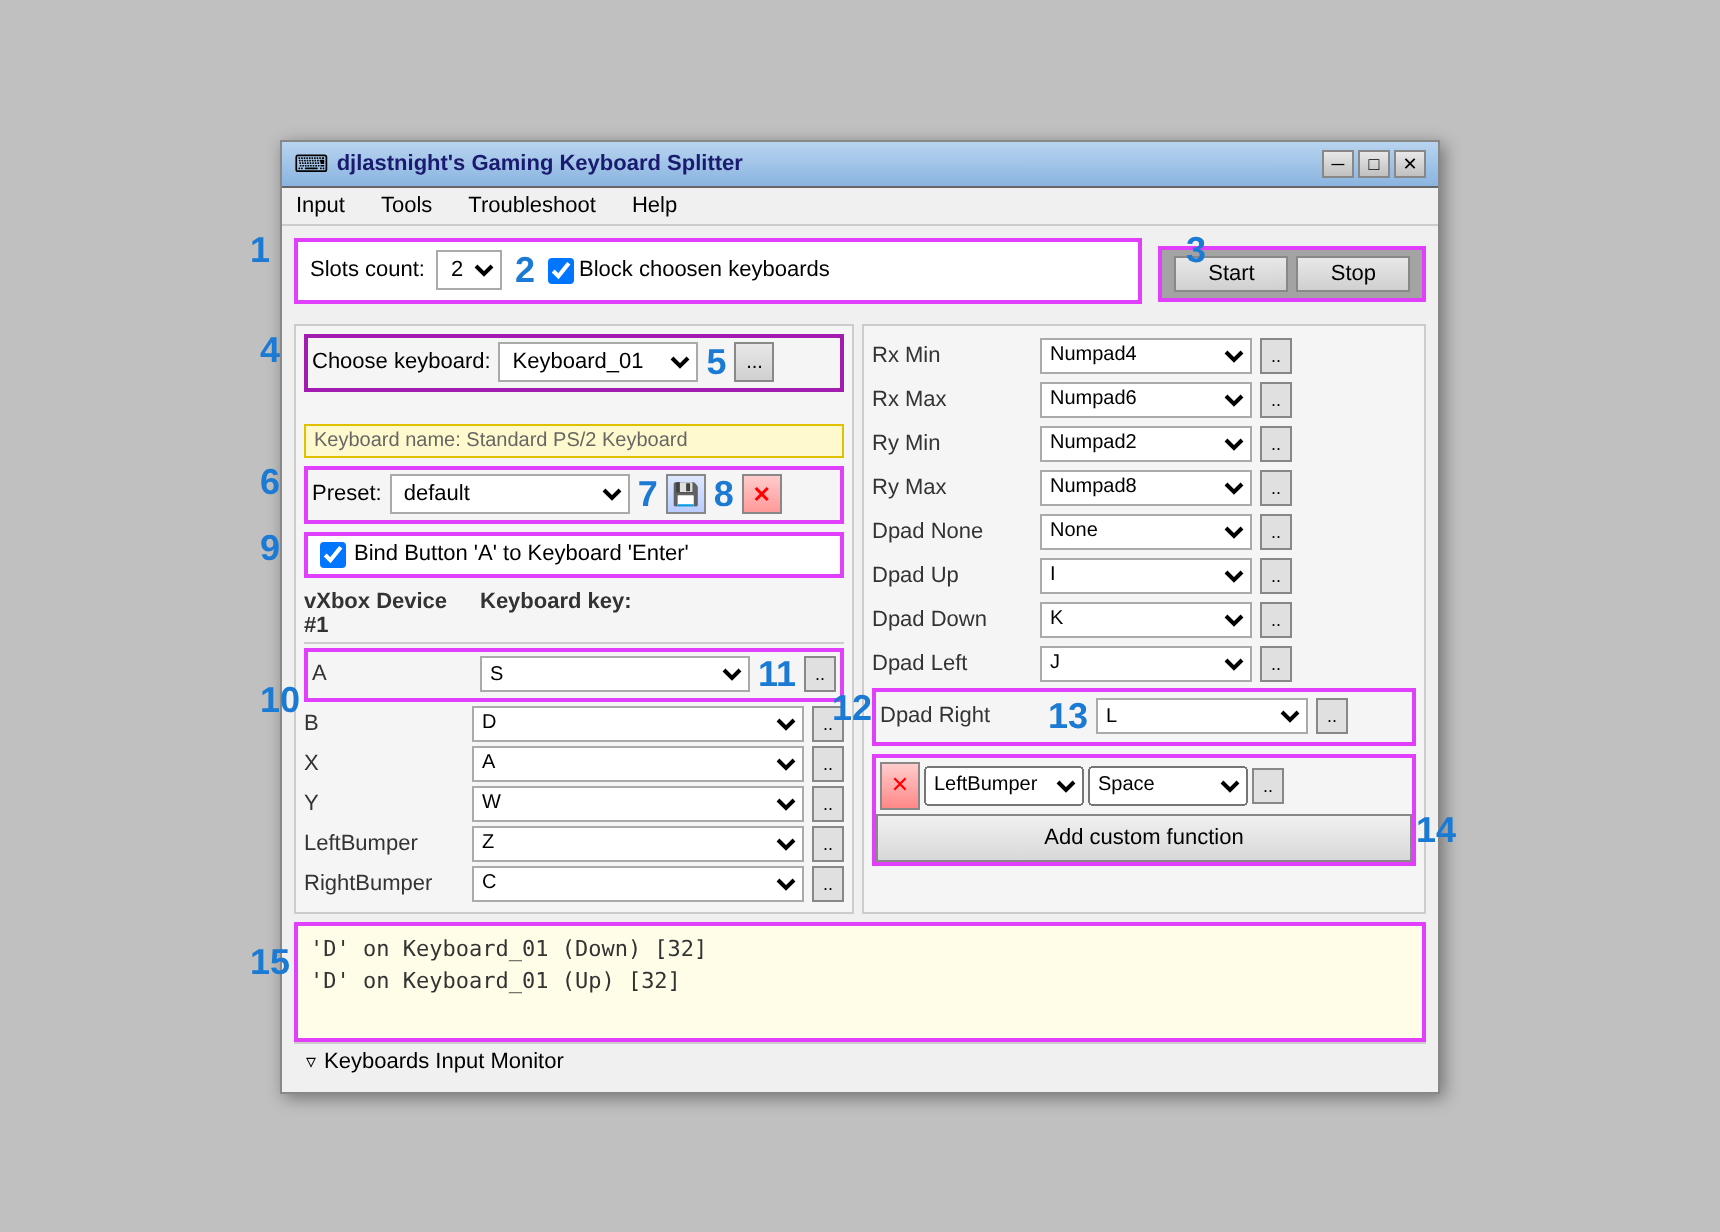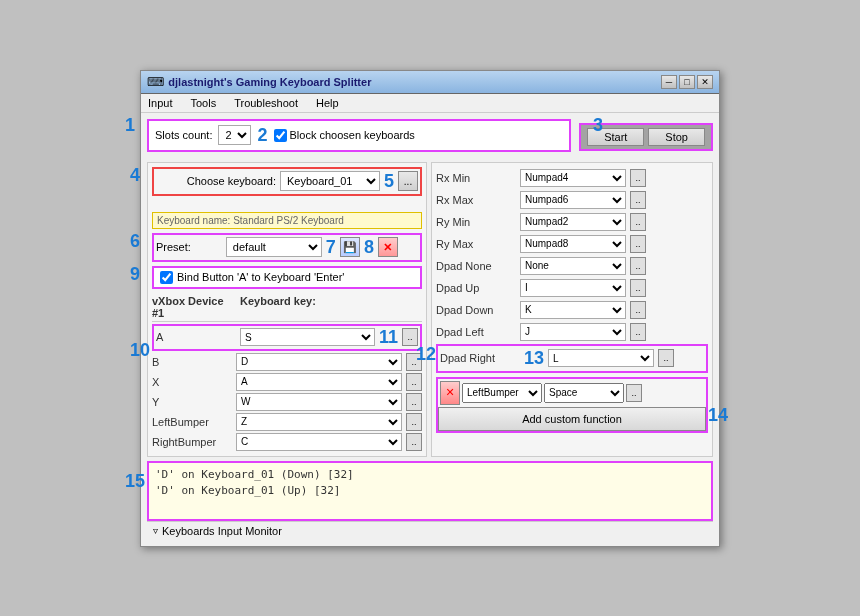--- a/index.html
+++ b/index.html
@@ -320,27 +320,26 @@
       position: absolute;
       font-size: 18px;
       font-weight: bold;
       color: #1a7ad4;
       pointer-events: none;
       z-index: 10;
     }
 
     
     .choose-kb-box {
-      border: 2px solid #ef4444;
+      border: 2px solid #a21caf;
       padding: 2px;
       margin-bottom: 2px;
       display: flex;
       align-items: center;
       gap: 4px;
-      justify-content: flex-end;
     }
     .choose-kb-box label { font-size: 11px; }
 
     .browse-btn {
       width: 20px;
       height: 20px;
       border: 1px solid #888;
       background: linear-gradient(to bottom, #e8e8e8, #d0d0d0);
       font-size: 10px;
       cursor: pointer;
@@ -417,21 +416,21 @@
             <div class="browse-btn">...</div>
           </div>
         </div>
 
         <div class="kb-name-row">Keyboard name: Standard PS/2 Keyboard</div>
 
         <div style="position:relative;">
           <span class="ann" style="position:absolute;left:-22px;top:-2px;">6</span>
           <div class="preset-row">
             <label>Preset:</label>
-            <select class="small" style="width:96px;margin-left:31px;">
+            <select class="small" style="width:120px;">
               <option>default</option>
             </select>
 
             <span class="ann" style="position:relative;font-size:18px;">7</span>
             <div class="btn-icon save">💾</div>
 
             <span class="ann" style="position:relative;font-size:18px;">8</span>
             <div class="btn-icon red" style="color:red;font-weight:bold;">✕</div>
           </div>
         </div>

